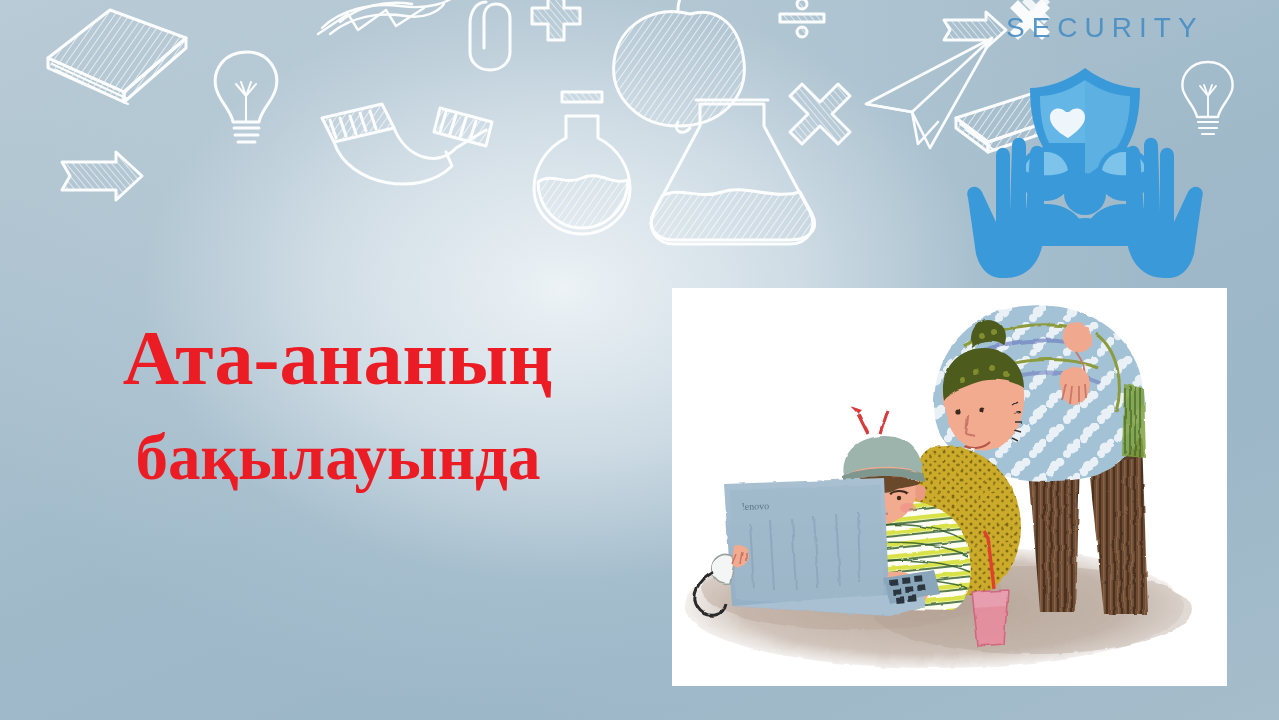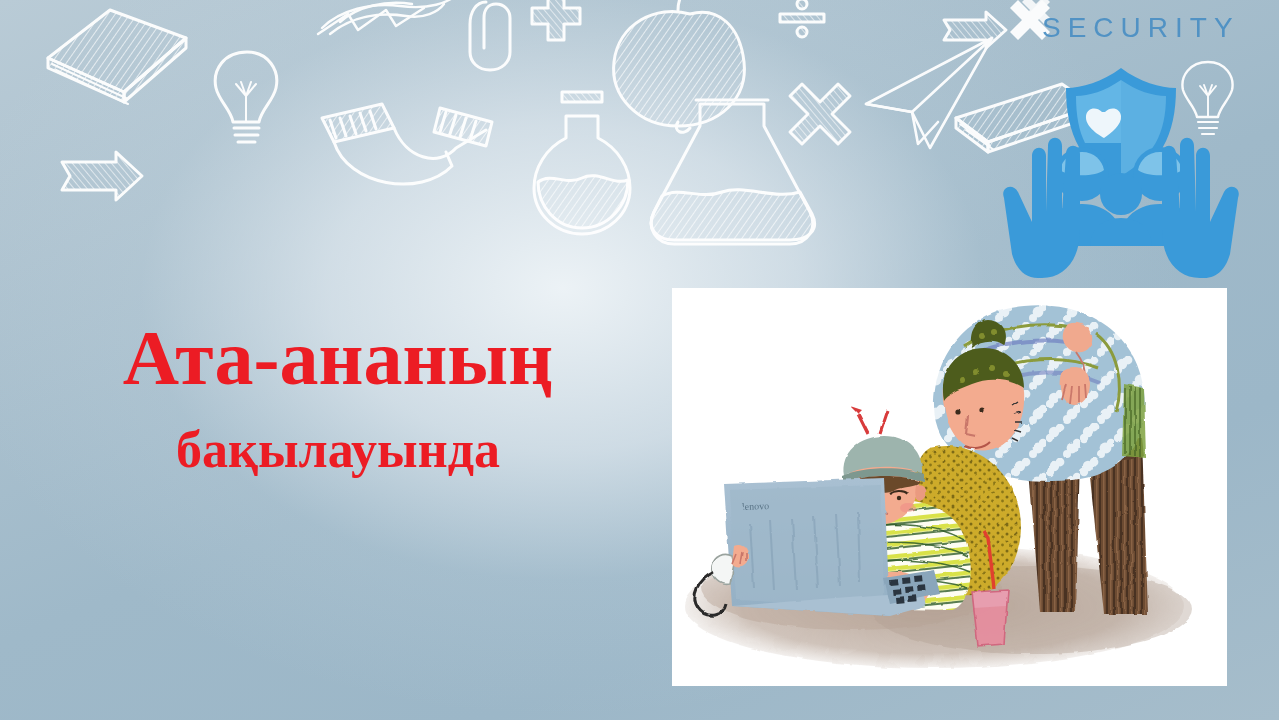--- a/index.html
+++ b/index.html
@@ -29,21 +29,21 @@
     left: 0; top: 0;
     width: 1279px;
     height: 300px;
     pointer-events: none;
   }
   .doodles svg { display: block; }
 
   
   .logo-block {
     position: absolute;
-    left: 990px;
+    left: 954px;
     top: 4px;
     width: 262px;
     height: 290px;
   }
   .security-word {
     position: absolute;
     left: 52px;
     top: 8px;
     font-family: "Liberation Sans", sans-serif;
     font-size: 28px;
@@ -68,21 +68,21 @@
     text-align: center;
     font-family: "Liberation Serif", "DejaVu Serif", serif;
     font-weight: 700;
     font-size: 78px;
     line-height: 1.12;
     color: #ec1c24;
     letter-spacing: 0px;
     white-space: nowrap;
   }
   .title .line { display: block; margin-top: 20px; }
-  .title .line2 { font-size: 52px; }
+  .title .line2 { font-size: 65px; }
 
   
   .picture {
     position: absolute;
     left: 672px;
     top: 288px;
     width: 555px;
     height: 398px;
     background: #ffffff;
     overflow: hidden;

